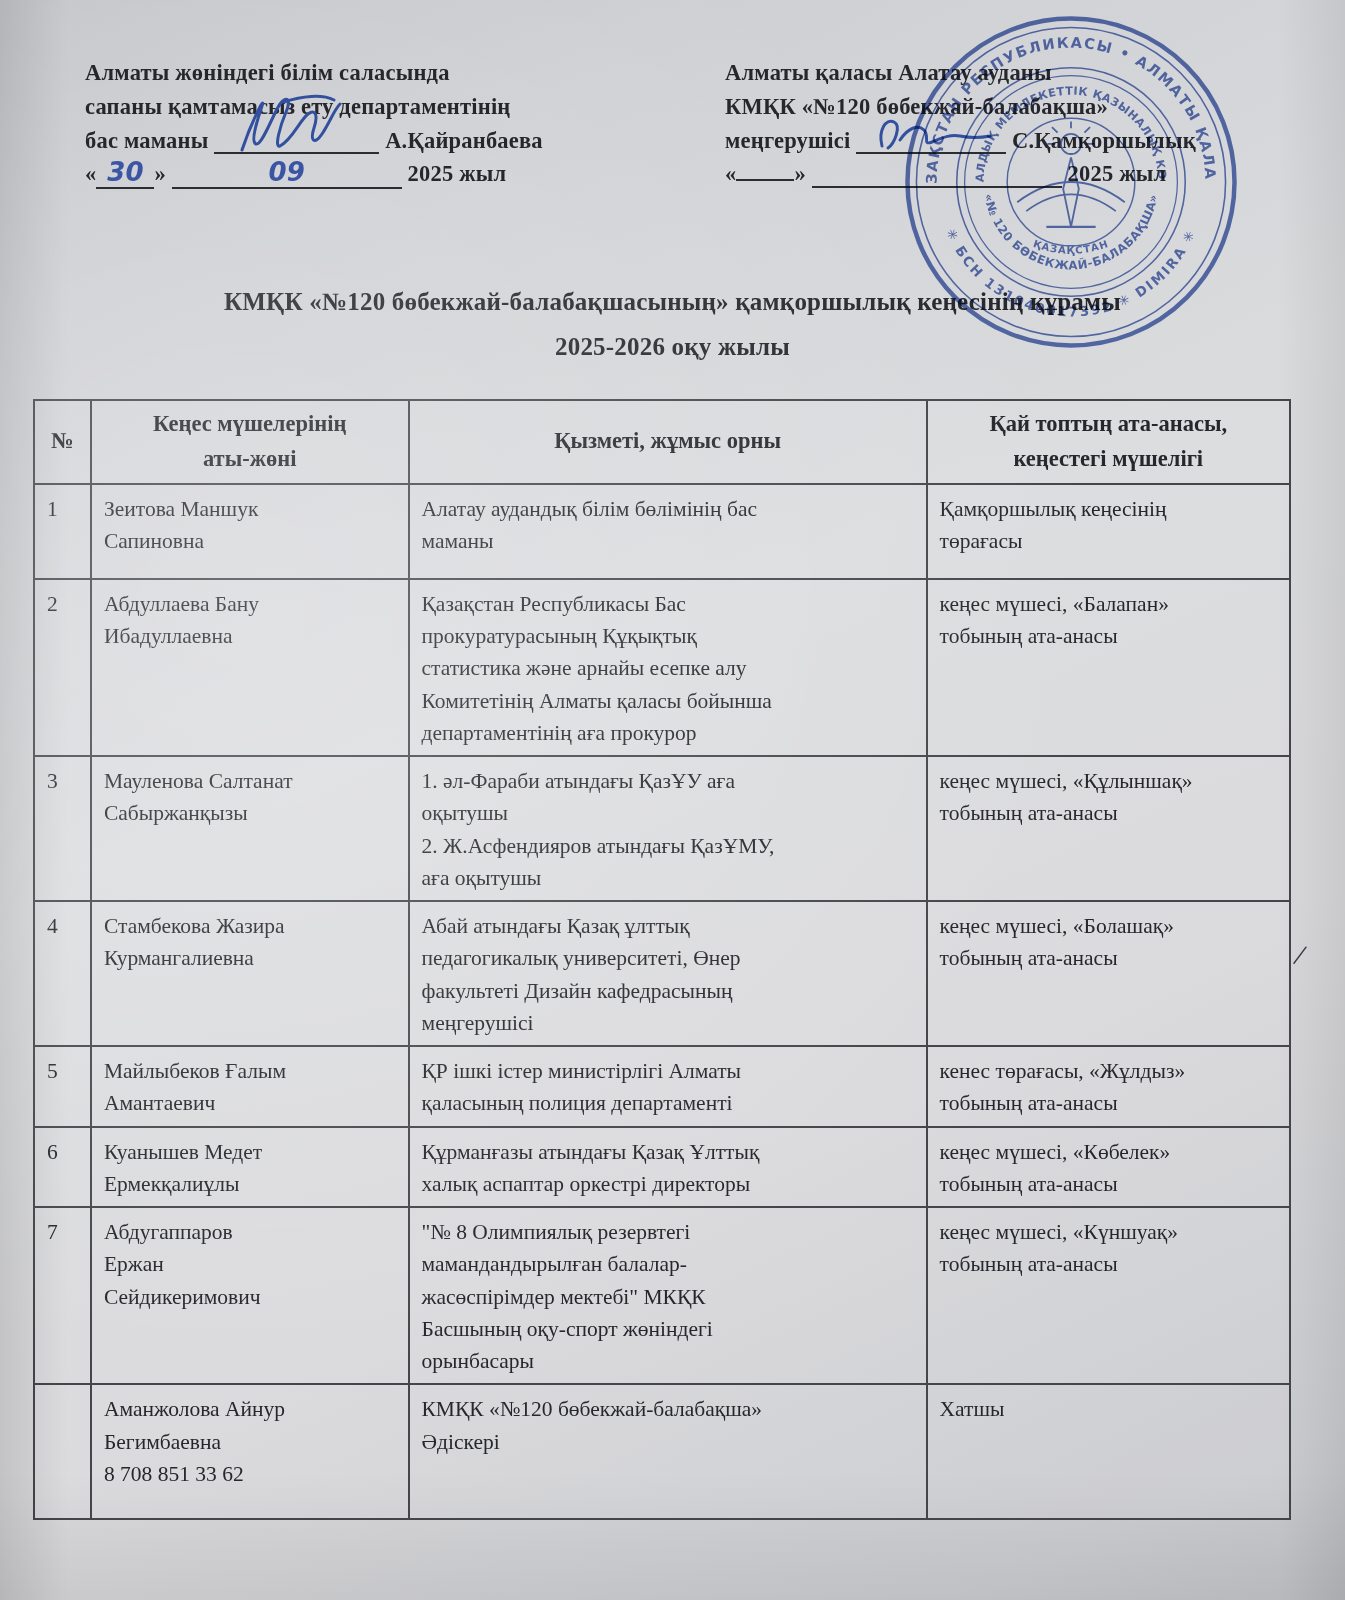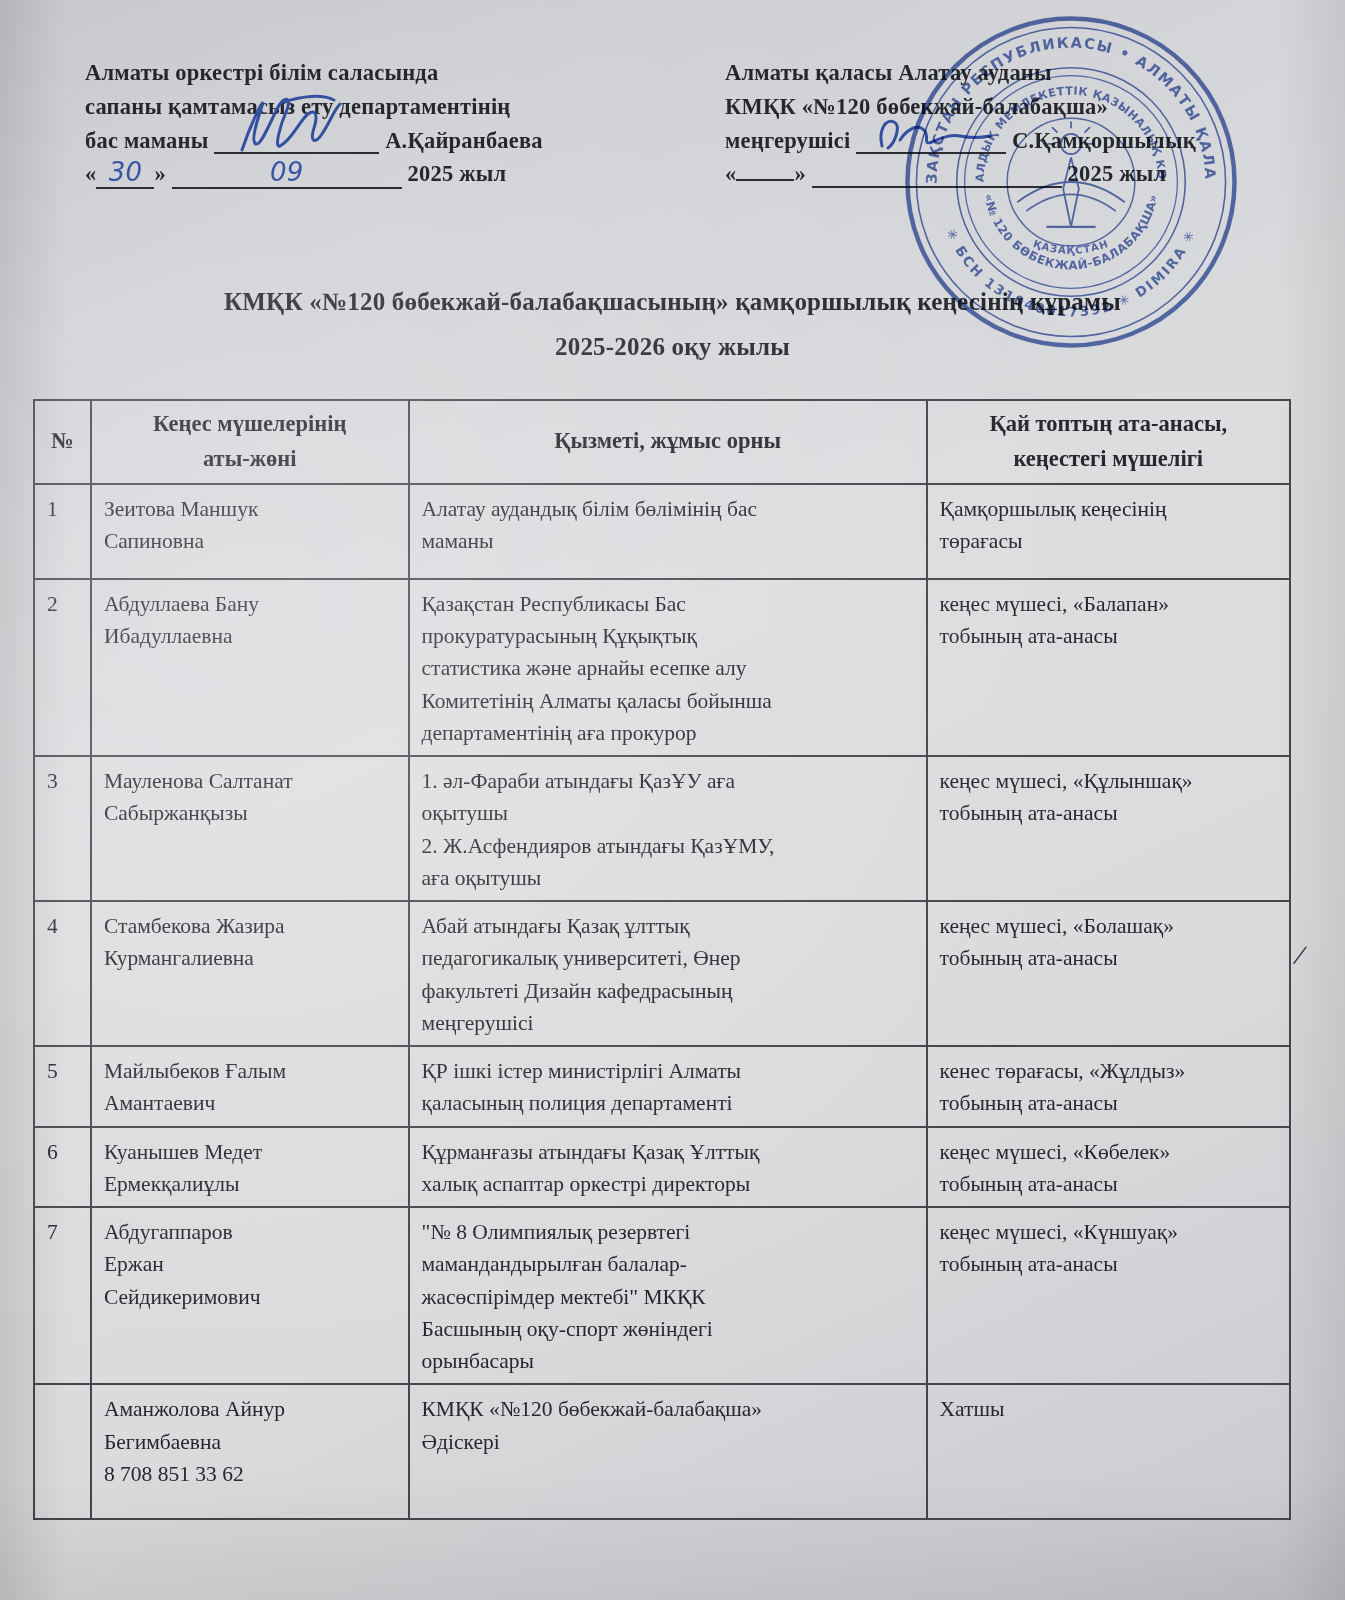--- a/index.html
+++ b/index.html
@@ -14,21 +14,21 @@
       radial-gradient(ellipse at 18% 38%, rgba(255,255,255,0.22), transparent 55%),
       linear-gradient(90deg, rgba(0,0,0,0.10), transparent 5%, transparent 95%, rgba(0,0,0,0.07)),
       linear-gradient(0deg, rgba(0,0,0,0.06), transparent 8%);
   }
   .header{position:relative;display:flex;justify-content:space-between;padding:56px 55px 0 85px;}
   .approval{font-weight:bold;font-size:22.5px;line-height:1.5;letter-spacing:0.2px;}
   .approval-left{width:625px;}
   .approval-right{width:565px;position:relative;z-index:2;}
   .uline{display:inline-block;border-bottom:2.5px solid #2c2d31;text-align:center;vertical-align:baseline;line-height:1;}
   .w58{width:58px;}.w165{width:165px;}.w150{width:150px;}.w230{width:230px;}.w250{width:250px;}
-  .hand{font-family:"DejaVu Sans",sans-serif;color:#3a55a4;font-style:italic;font-weight:400;font-size:26px;height:28px;}
+  .hand{font-family:"DejaVu Sans",sans-serif;color:#3a55a4;font-style:italic;font-weight:700;font-size:26px;height:28px;}
   .sig-holder{position:relative;}
   .sig-holder svg{position:absolute;left:8px;bottom:-10px;overflow:visible;}
   .stamp{position:absolute;left:903px;top:14px;width:336px;height:336px;opacity:0.82;mix-blend-mode:multiply;z-index:3;pointer-events:none;}
   .title{margin-top:88px;text-align:center;font-weight:bold;font-size:25px;line-height:1.8;letter-spacing:0.2px;}
   .doc-table{border-collapse:collapse;margin:30px 0 0 33px;width:1258px;background:rgba(255,255,255,0.06);}
   .doc-table td,.doc-table th{
     border:2px solid #45464a;vertical-align:top;text-align:left;
     padding:8px 12px 6px 12px;font-size:21.5px;line-height:1.5;white-space:pre-line;
   }
   .doc-table th{text-align:center;vertical-align:middle;font-weight:bold;font-size:22.5px;line-height:1.55;padding:6px 10px;}
@@ -40,21 +40,21 @@
   .stamp text{font-family:"DejaVu Sans",sans-serif;fill:#3c58ab;}
 </style>
 </head>
 <body>
 
 <div class="page">
 
   <div class="header">
 
     <div class="approval approval-left">
-      <div>Алматы оркестрі білім саласында</div>
+      <div>Алматы жөніндегі білім саласында</div>
       <div>сапаны қамтамасыз ету департаментінің</div>
       <div>
         <span>бас маманы</span>
         <span class="uline w165 sig-holder">&nbsp;
           <svg width="150" height="72" viewBox="0 0 150 72">
             <path d="M20,60 C30,30 44,4 40,16 C36,28 28,52 34,54 C40,56 52,22 58,14 C64,6 70,8 64,22 C58,36 52,58 58,56 C70,50 78,30 86,24 C94,18 96,26 92,38 C88,50 92,56 100,44 C108,32 112,20 118,14 M62,12 C80,6 100,4 112,10" fill="none" stroke="#32509f" stroke-width="3" stroke-linecap="round"></path>
           </svg>
         </span>
         <span>А.Қайранбаева</span>
       </div>

